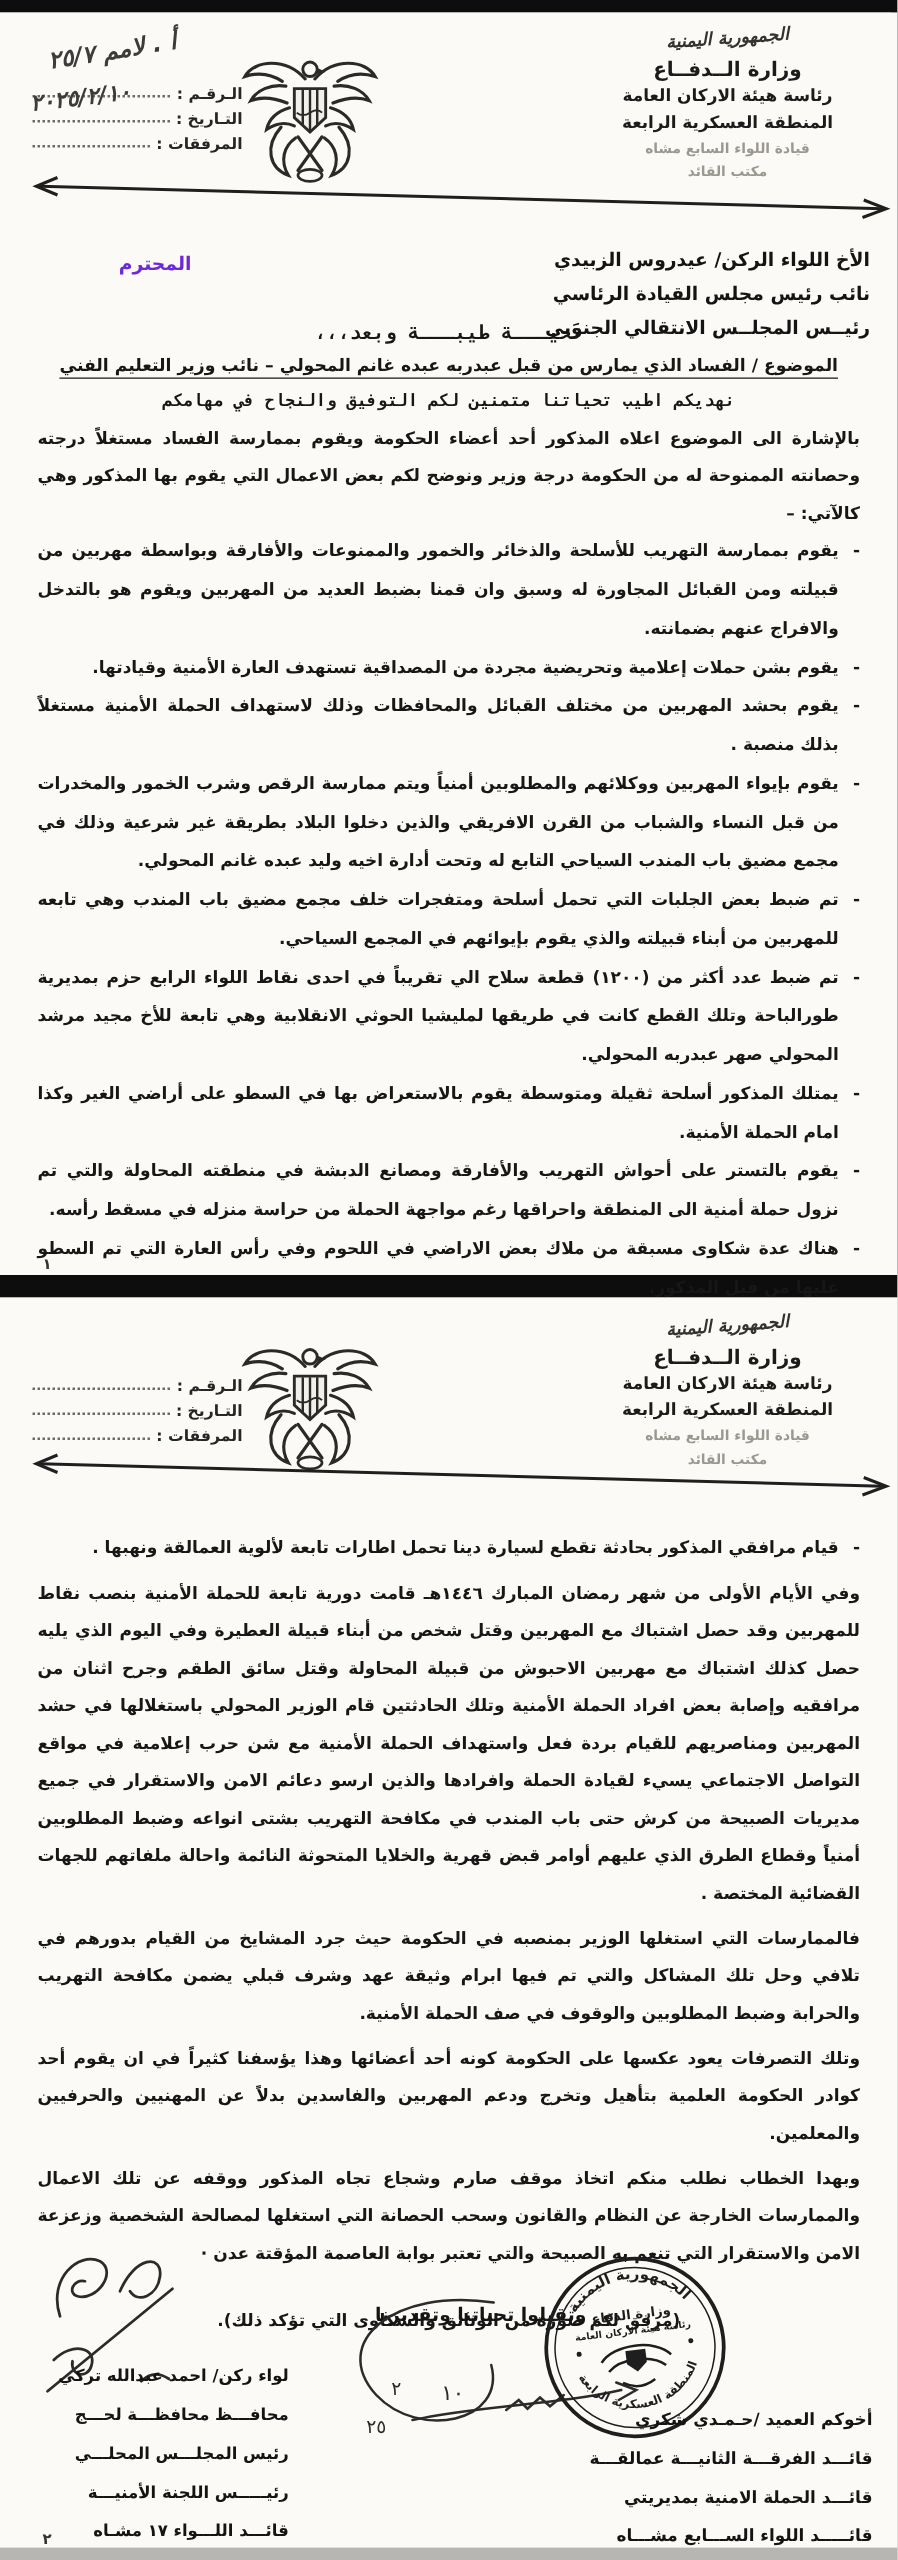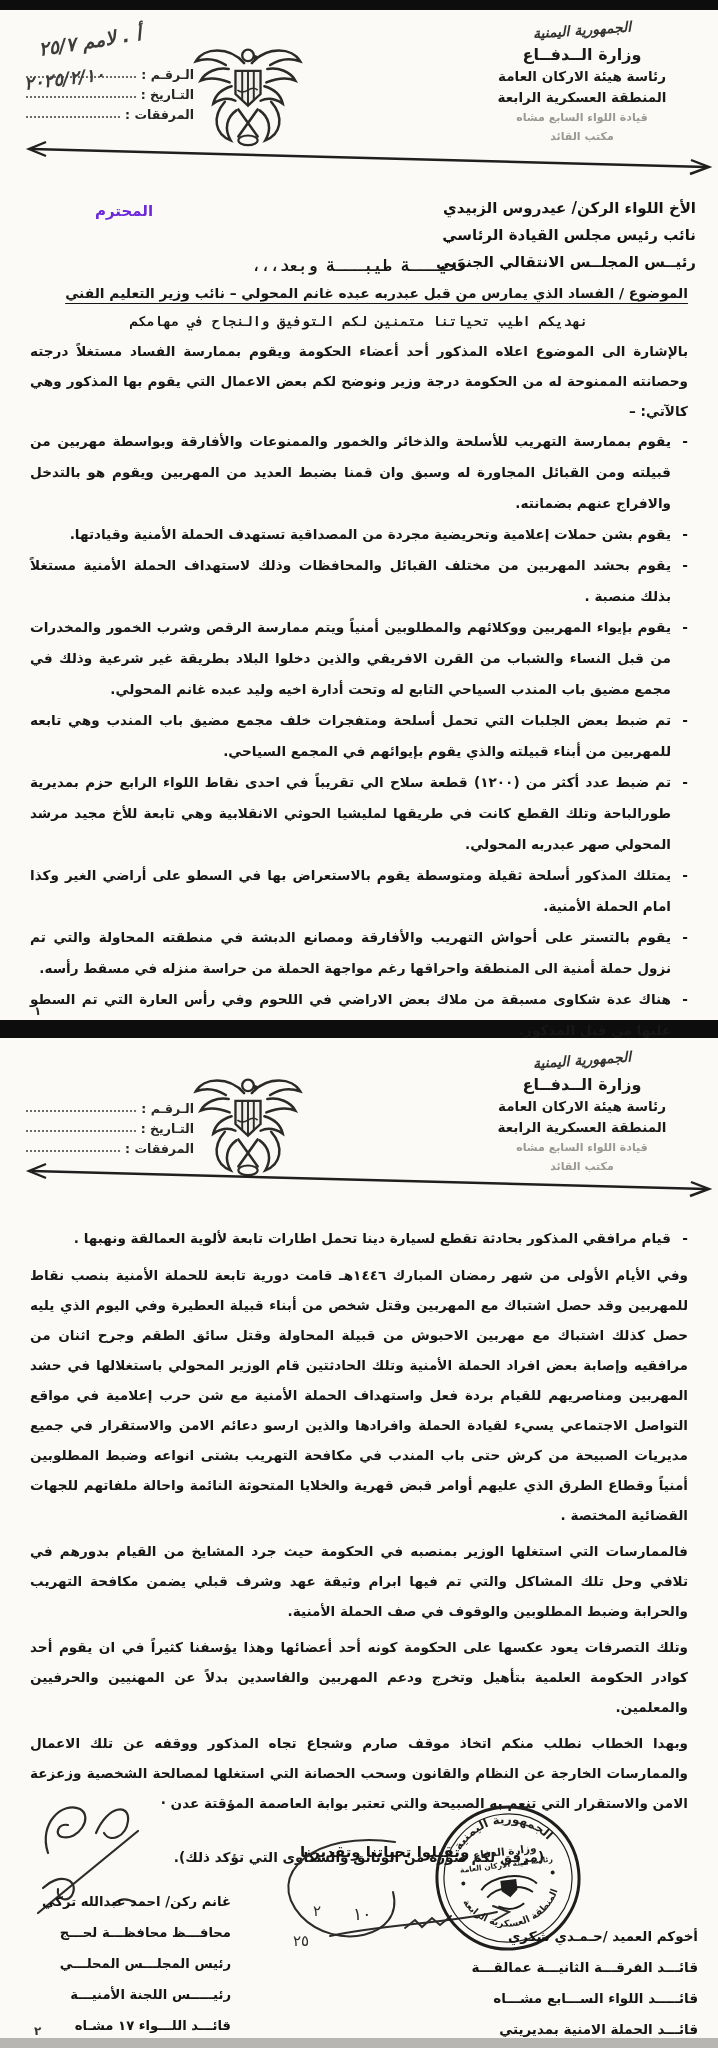--- a/index.html
+++ b/index.html
@@ -33,21 +33,21 @@
 
   .rule{position:absolute;left:22px;width:694px;height:44px;}
 
   .addressee{position:absolute;right:22px;direction:rtl;text-align:right;font-weight:bold;
     font-size:15px;line-height:27px;color:#141414;margin-left:48px;}
   .honorific{position:absolute;left:95px;font-weight:bold;font-size:15px;color:#6d28d9;direction:rtl;}
 
   .body{position:absolute;right:30px;left:30px;direction:rtl;color:#171717;font-weight:bold;font-size:13.6px;}
   .center{text-align:center;font-family:Liberation Mono, monospace;}
   .salut{font-size:15.5px;}
-  .subject{margin-top:5px;text-align:right;text-decoration:underline;text-underline-offset:5px;line-height:25px;font-size:13.8px;}
+  .subject{margin-top:5px;text-align:center;text-decoration:underline;text-underline-offset:5px;line-height:25px;font-size:13.8px;}
   .greet{margin-top:7px;}
   .par{text-align:justify;line-height:30px;margin-top:6px;}
   .bullet{display:flex;gap:8px;line-height:31px;text-align:justify;}
   .bullet .dash{flex:0 0 9px;}
   .bullet .btxt{flex:1;}
   .note-line{margin-top:24px;text-align:center;line-height:30px;}
 
   .pagenum{position:absolute;left:34px;font-size:12px;font-weight:bold;color:#333;}
 
   .sig{position:absolute;direction:rtl;font-weight:bold;color:#141414;text-align:right;line-height:31px;}
@@ -133,21 +133,21 @@
     <div class="subject">الموضوع / الفساد الذي يمارس من قبل عبدربه عبده غانم المحولي – نائب وزير التعليم الفني</div>
     <div class="center greet">نهديكم اطيب تحياتنا متمنين لكم التوفيق والنجاح في مهامكم</div>
     <div class="par">بالإشارة الى الموضوع اعلاه المذكور أحد أعضاء الحكومة ويقوم بممارسة الفساد مستغلاً درجته وحصانته الممنوحة له من الحكومة درجة وزير ونوضح لكم بعض الاعمال التي يقوم بها المذكور وهي كالآتي: –</div>
 
     <div class="bullet">
       <span class="dash">-</span>
       <span class="btxt">يقوم بممارسة التهريب للأسلحة والذخائر والخمور والممنوعات والأفارقة وبواسطة مهربين من قبيلته ومن القبائل المجاورة له وسبق وان قمنا بضبط العديد من المهربين ويقوم هو بالتدخل والافراج عنهم بضمانته.</span>
       </div>
     <div class="bullet">
       <span class="dash">-</span>
-      <span class="btxt">يقوم بشن حملات إعلامية وتحريضية مجردة من المصداقية تستهدف الحملة الأمنية وقيادتها.</span>
+      <span class="btxt">يقوم بشن حملات إعلامية وتحريضية مجردة من المصداقية تستهدف العارة الأمنية وقيادتها.</span>
       </div>
     <div class="bullet">
       <span class="dash">-</span>
       <span class="btxt">يقوم بحشد المهربين من مختلف القبائل والمحافظات وذلك لاستهداف الحملة الأمنية مستغلاً بذلك منصبة .</span>
       </div>
     <div class="bullet">
       <span class="dash">-</span>
       <span class="btxt">يقوم بإيواء المهربين ووكلائهم والمطلوبين أمنياً ويتم ممارسة الرقص وشرب الخمور والمخدرات من قبل النساء والشباب من القرن الافريقي والذين دخلوا البلاد بطريقة غير شرعية وذلك في مجمع مضيق باب المندب السياحي التابع له وتحت أدارة اخيه وليد عبده غانم المحولي.</span>
       </div>
     <div class="bullet">
@@ -288,27 +288,27 @@
     <circle cx="30" cy="75" r="2" fill="#1e1e1e"></circle>
     <circle cx="120" cy="75" r="2" fill="#1e1e1e"></circle>
     <text font-size="9.5" font-weight="bold" fill="#1e1e1e">
       <textPath href="#arcBot" startOffset="50%" text-anchor="middle">المنطقة العسكرية الرابعة</textPath>
     </text>
   </svg>
 
   <div class="sig sig-right" style="top:855px;">
     <div>أخوكم العميد /حـمـدي شكري</div>
     <div>قائـــد الفرقـــة الثانيـــة عمالقـــة</div>
+    <div>قائـــد الحملة الامنية بمديريتي</div>
     <div>قائـــــد اللواء الســـابع مشـــاه</div>
-    <div>قائـــد الحملة الامنية بمديريتي</div>
     <div>طور الباحة والمضاربة وراس العارة</div>
   </div>
 
   <div class="sig sig-left" style="top:848px;">
-    <div>غانم ركن/ احمد عبدالله تركي</div>
+    <div>لواء ركن/ احمد عبدالله تركي</div>
     <div>محافـــظ محافظـــة لحـــج</div>
     <div>رئيس المجلـــس المحلـــي</div>
     <div>رئيـــــس اللجنة الأمنيـــة</div>
     <div>قائـــد اللـــواء ١٧ مشـاه</div>
   </div>
 
   <div class="pagenum" style="top:986px;">٢</div>
 </div>
 
 </body></html>

